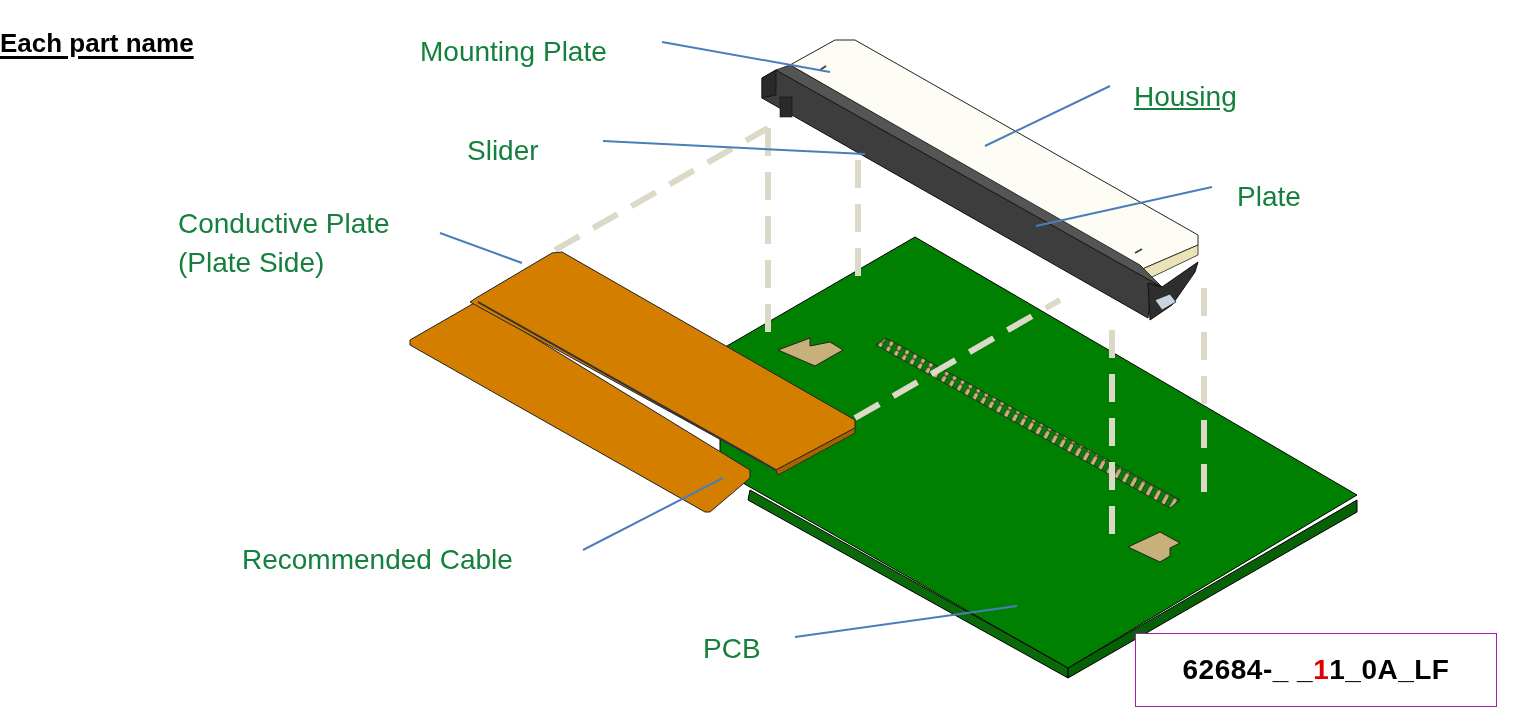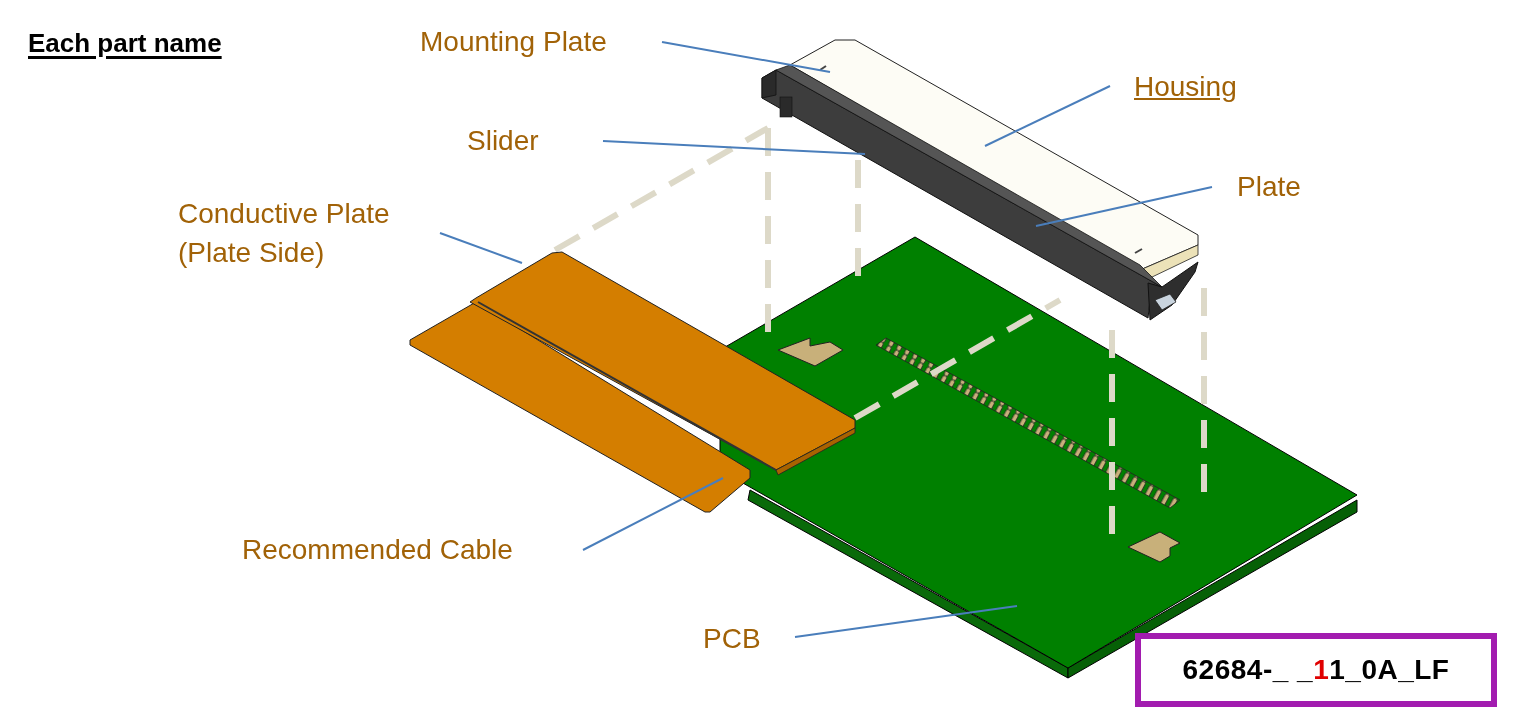--- a/index.html
+++ b/index.html
@@ -1,20 +1,20 @@
 <!DOCTYPE html>
 <html><head>
 <meta charset="utf-8">
 <style>
   html,body{margin:0;padding:0;background:#ffffff;}
   body{width:1523px;height:711px;position:relative;overflow:hidden;font-family:"Liberation Sans",sans-serif;}
-  .label{position:absolute;font-size:28px;color:#a16207;white-space:nowrap;line-height:1.2;}
-  .heading{position:absolute;left:0;top:28px;font-size:26px;font-weight:bold;text-decoration:underline;text-decoration-thickness:3px;text-underline-offset:4px;white-space:nowrap;margin-left:28px;}
+  .label{position:absolute;font-size:28px;color:#15803d;white-space:nowrap;line-height:1.2;margin-top:10px;}
+  .heading{position:absolute;left:0;top:28px;font-size:26px;font-weight:bold;text-decoration:underline;text-decoration-thickness:3px;text-underline-offset:4px;white-space:nowrap;}
   #art{position:absolute;left:0;top:0;}
-  .pn-box{position:absolute;left:1135px;top:633px;width:362px;height:74px;border:6px solid #a21caf;box-sizing:border-box;background:#fff;display:flex;align-items:center;justify-content:center;font-size:28px;font-weight:bold;letter-spacing:0.5px;}
+  .pn-box{position:absolute;left:1135px;top:633px;width:362px;height:74px;border:1px solid #a21caf;box-sizing:border-box;background:#fff;display:flex;align-items:center;justify-content:center;font-size:28px;font-weight:bold;letter-spacing:0.5px;}
   .pn-red{color:#e00000;}
 </style>
 </head>
 <body>
 
 <svg id="art" width="1523" height="711" viewBox="0 0 1523 711">
   <defs>
     <pattern id="contacts" width="8" height="10" patternUnits="userSpaceOnUse" patternTransform="rotate(28)">
       <rect x="0" y="0" width="4" height="10" fill="#f3f1e6" stroke="#333" stroke-width="0.6"></rect>
     </pattern>

